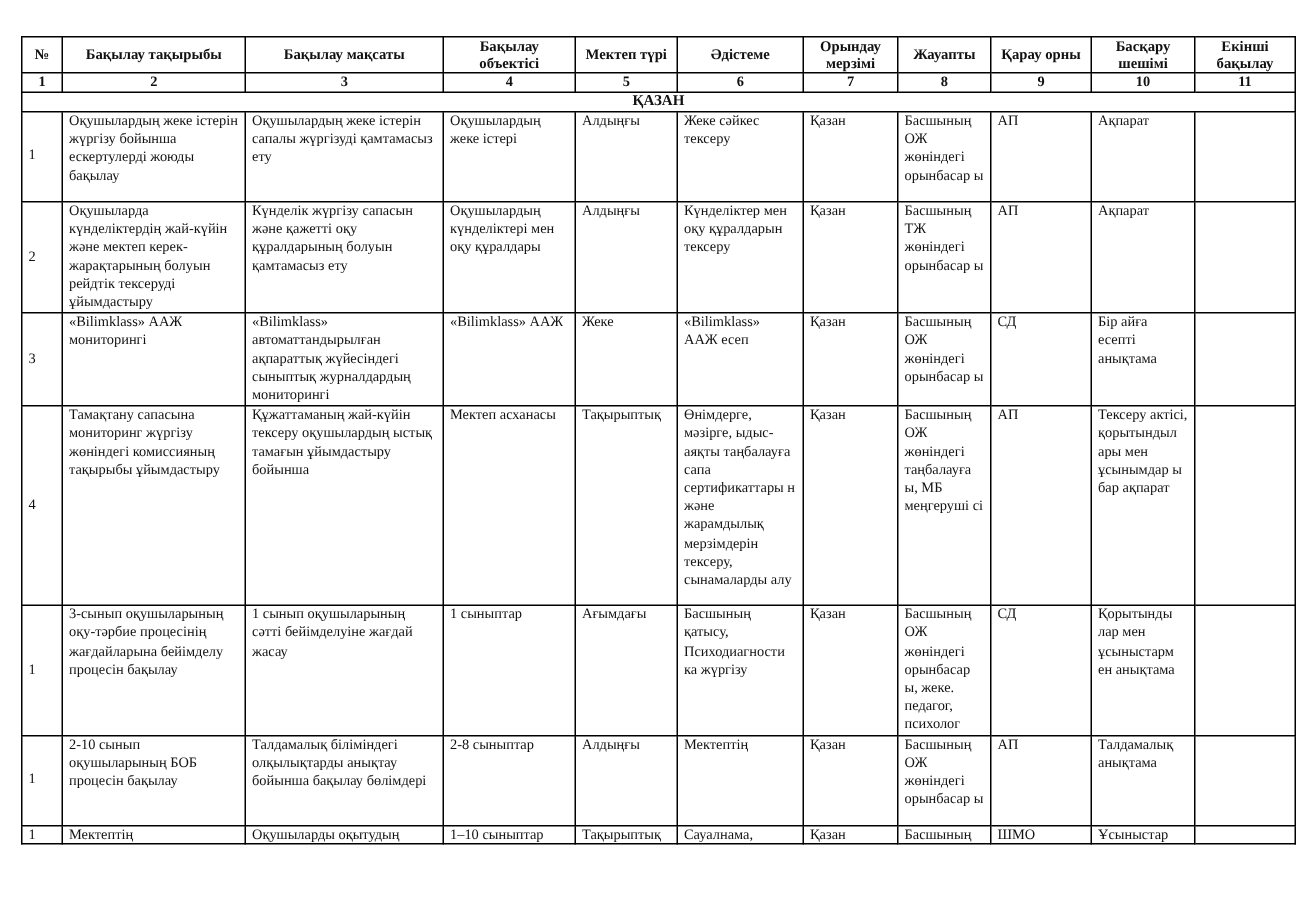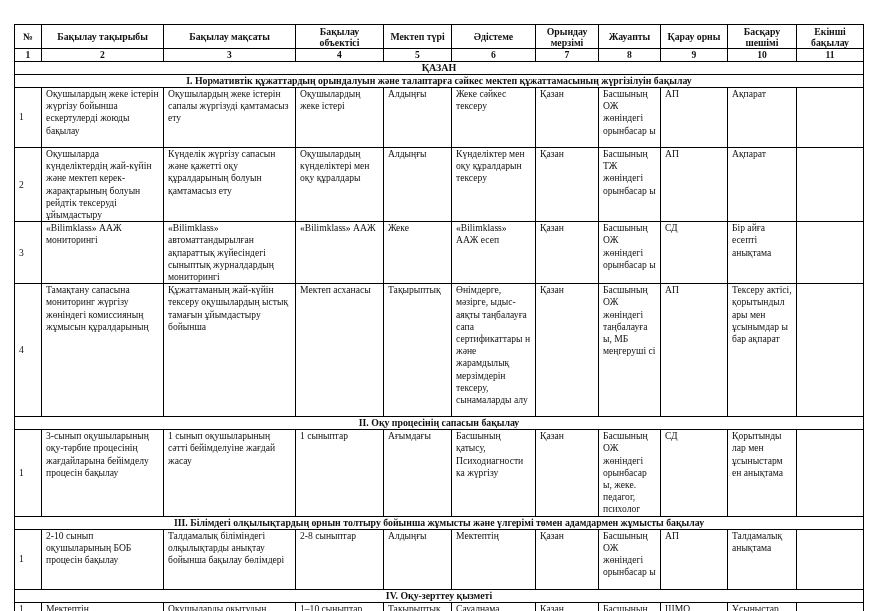--- a/index.html
+++ b/index.html
@@ -64,23 +64,20 @@
       <td>7</td>
       <td>8</td>
       <td>9</td>
       <td>10</td>
       <td>11</td>
     </tr>
     <tr class="month">
       <td colspan="11">ҚАЗАН</td>
     </tr>
 
-    <tr class="section">
-      <td colspan="11">І. Нормативтік құжаттардың орындалуын және талаптарға сәйкес мектеп құжаттамасының жүргізілуін бақылау</td>
-    </tr>
     <tr class="r1">
       <td class="num">1</td>
       <td>Оқушылардың жеке істерін жүргізу бойынша ескертулерді жоюды бақылау</td>
       <td>Оқушылардың жеке істерін сапалы жүргізуді қамтамасыз ету</td>
       <td>Оқушылардың жеке істері</td>
       <td>Алдыңғы</td>
       <td>Жеке сәйкес тексеру</td>
       <td>Қазан</td>
       <td>Басшының ОЖ жөніндегі орынбасар ы</td>
       <td>АП</td>
@@ -108,69 +105,60 @@
       <td>Жеке</td>
       <td>«Bilimklass» ААЖ есеп</td>
       <td>Қазан</td>
       <td>Басшының ОЖ жөніндегі орынбасар ы</td>
       <td>СД</td>
       <td>Бір айға есепті анықтама</td>
       <td></td>
     </tr>
     <tr class="r4">
       <td class="num">4</td>
-      <td>Тамақтану сапасына мониторинг жүргізу жөніндегі комиссияның жұмысын құралдарының</td>
+      <td>Тамақтану сапасына мониторинг жүргізу жөніндегі комиссияның тақырыбы ұйымдастыру</td>
       <td>Құжаттаманың жай-күйін тексеру оқушылардың ыстық тамағын ұйымдастыру бойынша</td>
       <td>Мектеп асханасы</td>
       <td>Тақырыптық</td>
       <td>Өнімдерге, мәзірге, ыдыс-аяқты таңбалауға сапа сертификаттары н және жарамдылық мерзімдерін тексеру, сынамаларды алу</td>
       <td>Қазан</td>
       <td>Басшының ОЖ жөніндегі таңбалауға ы, МБ меңгеруші сі</td>
       <td>АП</td>
       <td>Тексеру актісі, қорытындыл ары мен ұсынымдар ы бар ақпарат</td>
       <td></td>
     </tr>
 
-    <tr class="section">
-      <td colspan="11">ІІ. Оқу процесінің сапасын бақылау</td>
-    </tr>
     <tr class="r5">
       <td class="num">1</td>
       <td>3-сынып оқушыларының оқу-тәрбие процесінің жағдайларына бейімделу процесін бақылау</td>
       <td>1 сынып оқушыларының сәтті бейімделуіне жағдай жасау</td>
       <td>1 сыныптар</td>
       <td>Ағымдағы</td>
       <td>Басшының қатысу, Психодиагности ка жүргізу</td>
       <td>Қазан</td>
       <td>Басшының ОЖ жөніндегі орынбасар ы, жеке. педагог, психолог</td>
       <td>СД</td>
       <td>Қорытынды лар мен ұсыныстарм ен анықтама</td>
       <td></td>
     </tr>
 
-    <tr class="section">
-      <td colspan="11">ІІІ. Білімдегі олқылықтардың орнын толтыру бойынша жұмысты және үлгерімі төмен адамдармен жұмысты бақылау</td>
-    </tr>
     <tr class="r6">
       <td class="num">1</td>
       <td>2-10 сынып оқушыларының БОБ процесін бақылау</td>
       <td>Талдамалық біліміндегі олқылықтарды анықтау бойынша бақылау бөлімдері</td>
       <td>2-8 сыныптар</td>
       <td>Алдыңғы</td>
       <td>Мектептің</td>
       <td>Қазан</td>
       <td>Басшының ОЖ жөніндегі орынбасар ы</td>
       <td>АП</td>
       <td>Талдамалық анықтама</td>
       <td></td>
     </tr>
 
-    <tr class="section">
-      <td colspan="11">IV. Оқу-зерттеу қызметі</td>
-    </tr>
     <tr class="r7">
       <td class="num">1</td>
       <td>Мектептің</td>
       <td>Оқушыларды оқытудың</td>
       <td>1–10 сыныптар</td>
       <td>Тақырыптық</td>
       <td>Сауалнама,</td>
       <td>Қазан</td>
       <td>Басшының</td>
       <td>ШМО</td>

